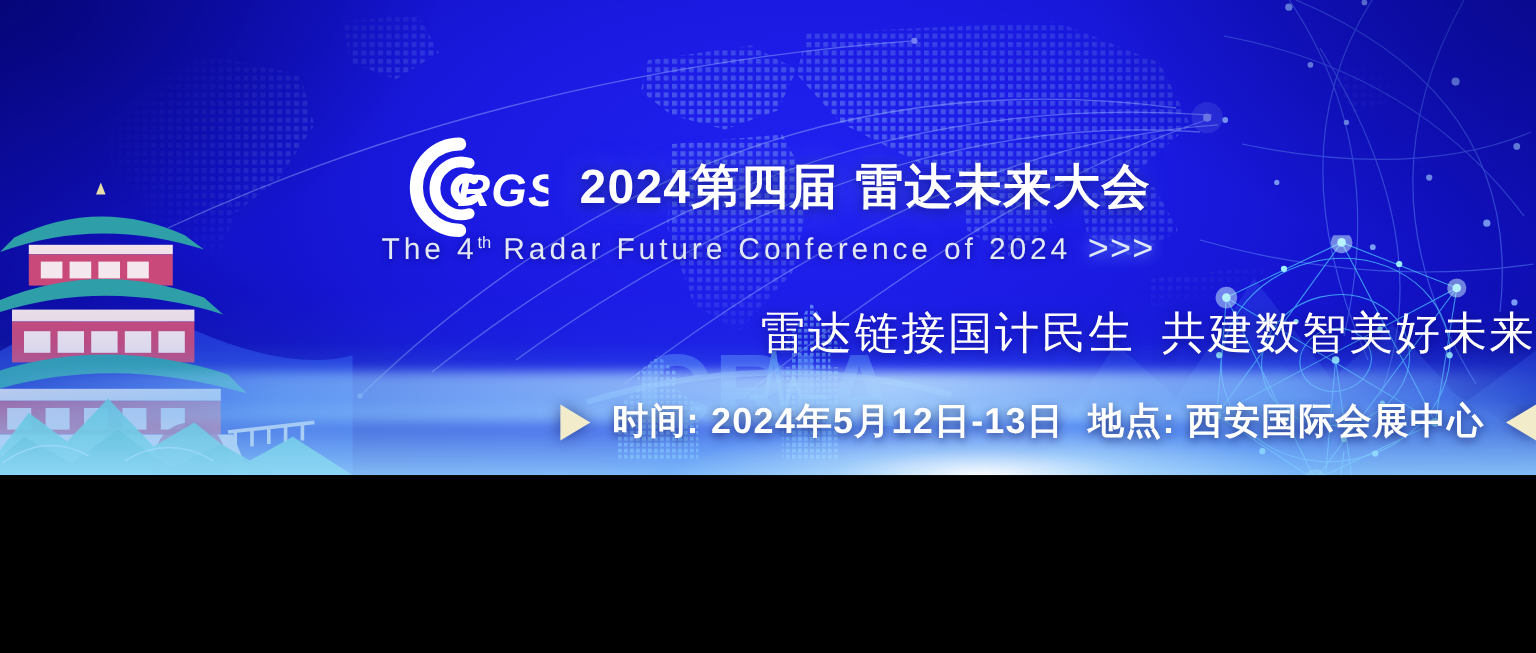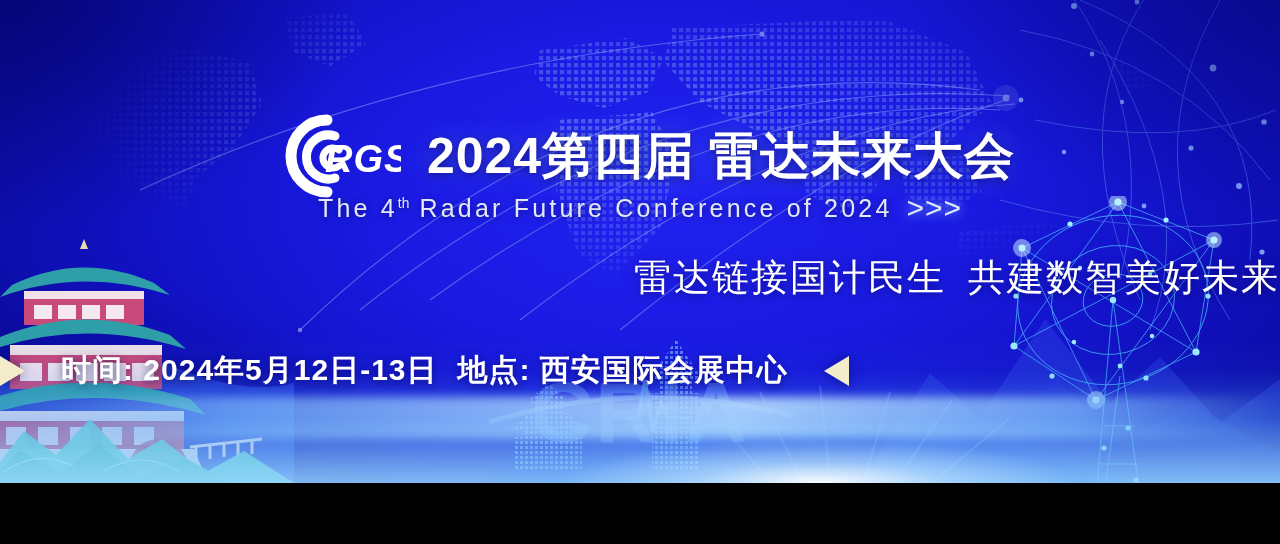--- a/index.html
+++ b/index.html
@@ -3,21 +3,21 @@
 <meta charset="utf-8">
 <style>
   html, body {
     margin: 0;
     padding: 0;
     background: #000;
   }
   #banner {
     position: relative;
     width: 1280px;
-    height: 483px;
+    height: 396px;
     overflow: hidden;
     font-family: "Liberation Sans", "DejaVu Sans", sans-serif;
     background: #737373;
     user-select: none;
   }
 
   
   .layer { position: absolute; inset: 0; pointer-events: none; }
 
   
@@ -90,21 +90,21 @@
     left: 0; right: 0;
     top: 110px;
     display: flex;
     align-items: center;
     justify-content: center;
     gap: 26px;
   }
   #logo-mark { width: 136px; height: 92px; flex: none; }
 
   #main-title {
-    font-size: 50px;
+    font-size: 40px;
     font-weight: 700;
     color: #ffffff;
     letter-spacing: 1px;
     line-height: 1;
     white-space: nowrap;
     text-shadow: 0 2px 10px rgba(0,0,60,.55), 0 0 26px rgba(130,190,255,.35);
   }
   #main-title .gap { display: inline-block; width: 14px; }
 
   
@@ -148,23 +148,22 @@
   }
   #tagline .gap { display: inline-block; width: 22px; }
 
   
   #info-row {
     position: absolute;
     left: 0; right: 0;
     top: 331px;
     display: flex;
     align-items: center;
-    justify-content: flex-start;
-    gap: 36px;
-    margin-top: 19px;
+    justify-content: flex-end;
+    gap: 18px;
   }
   .tri {
     width: 0; height: 0; flex: none;
     border-top: 15px solid transparent;
     border-bottom: 15px solid transparent;
     filter: drop-shadow(0 0 6px rgba(0,0,60,.5));
   }
   .tri.right { border-left: 25px solid #f2ecca; }
   .tri.left  { border-right: 25px solid #f2ecca; }
 

